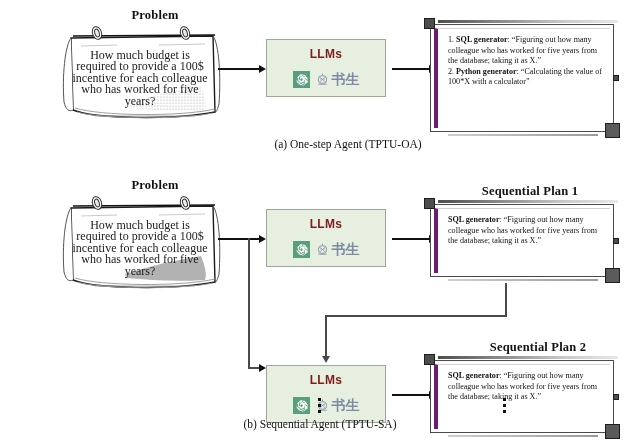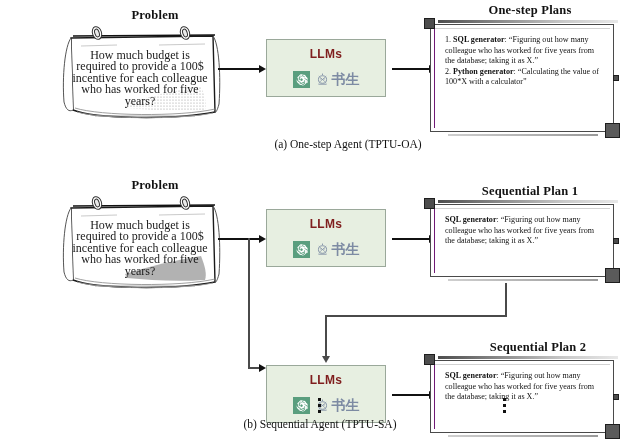--- a/index.html
+++ b/index.html
@@ -34,21 +34,21 @@
   .logo-intern{display:flex;align-items:center;gap:2px;}
   .logo-intern svg{display:block;}
   .intern-cn{font-family:"DejaVu Sans",sans-serif;font-weight:bold;
              font-size:14px;color:#7d8ba3;line-height:1;}
 
   
   .plan{position:absolute;}
   .plan-frame{position:absolute;left:6px;top:6px;right:6px;bottom:6px;
               border:1px solid #4a4a4a;background:#fff;box-sizing:border-box;}
   .plan-inner{position:absolute;left:3px;top:3px;right:3px;bottom:3px;
-              border-left:1px solid #701a75;border-top:1px solid #d2d2d2;
+              border-left:4px solid #701a75;border-top:1px solid #d2d2d2;
               box-sizing:border-box;}
   .plan-text{position:absolute;left:10px;top:6px;right:8px;
              font-size:8.1px;line-height:10.6px;color:#111;text-align:left;}
   .plan-text b{font-weight:bold;}
   .topbar{position:absolute;left:14px;top:2px;right:2px;height:3px;
           background:linear-gradient(to right,#4e4e4e,#c9c9c9 70%,#e8e8e8);}
   .topbar2{position:absolute;left:26px;top:9px;right:14px;height:1px;background:#b9b9b9;}
   .botbar{position:absolute;left:24px;bottom:2px;right:22px;height:2px;
           background:linear-gradient(to right,#cfcfcf,#9a9a9a);}
   .handle{position:absolute;background:#4d4d4d;border:1px solid #1e1e1e;box-sizing:border-box;}
@@ -129,21 +129,20 @@
           <circle cx="9.6" cy="11" r="1.1" fill="#7d8ba3"></circle>
           <circle cx="14.4" cy="11" r="1.1" fill="#7d8ba3"></circle>
         </svg>
         <span class="intern-cn">书生</span>
       </span>
     </div>
   </div>
 
   <div class="arrow-h" style="left:392px;top:68px;width:38px;"></div>
 
-  <div class="heading" style="left:440px;top:3px;width:180px;">One-step Plans</div>
 
   <div class="plan" style="left:424px;top:18px;width:196px;height:120px;">
     <div class="topbar"></div>
     <div class="topbar2"></div>
     <div class="plan-frame">
       <div class="plan-inner">
         <div class="plan-text">
           <span>1. </span><b>SQL generator</b><span>: “Figuring out how many colleague who has worked for five years from the database; taking it as X.”</span><br>
           <span>2. </span><b>Python generator</b><span>: “Calculating the value of 100*X with a calculator”</span>
         </div>

